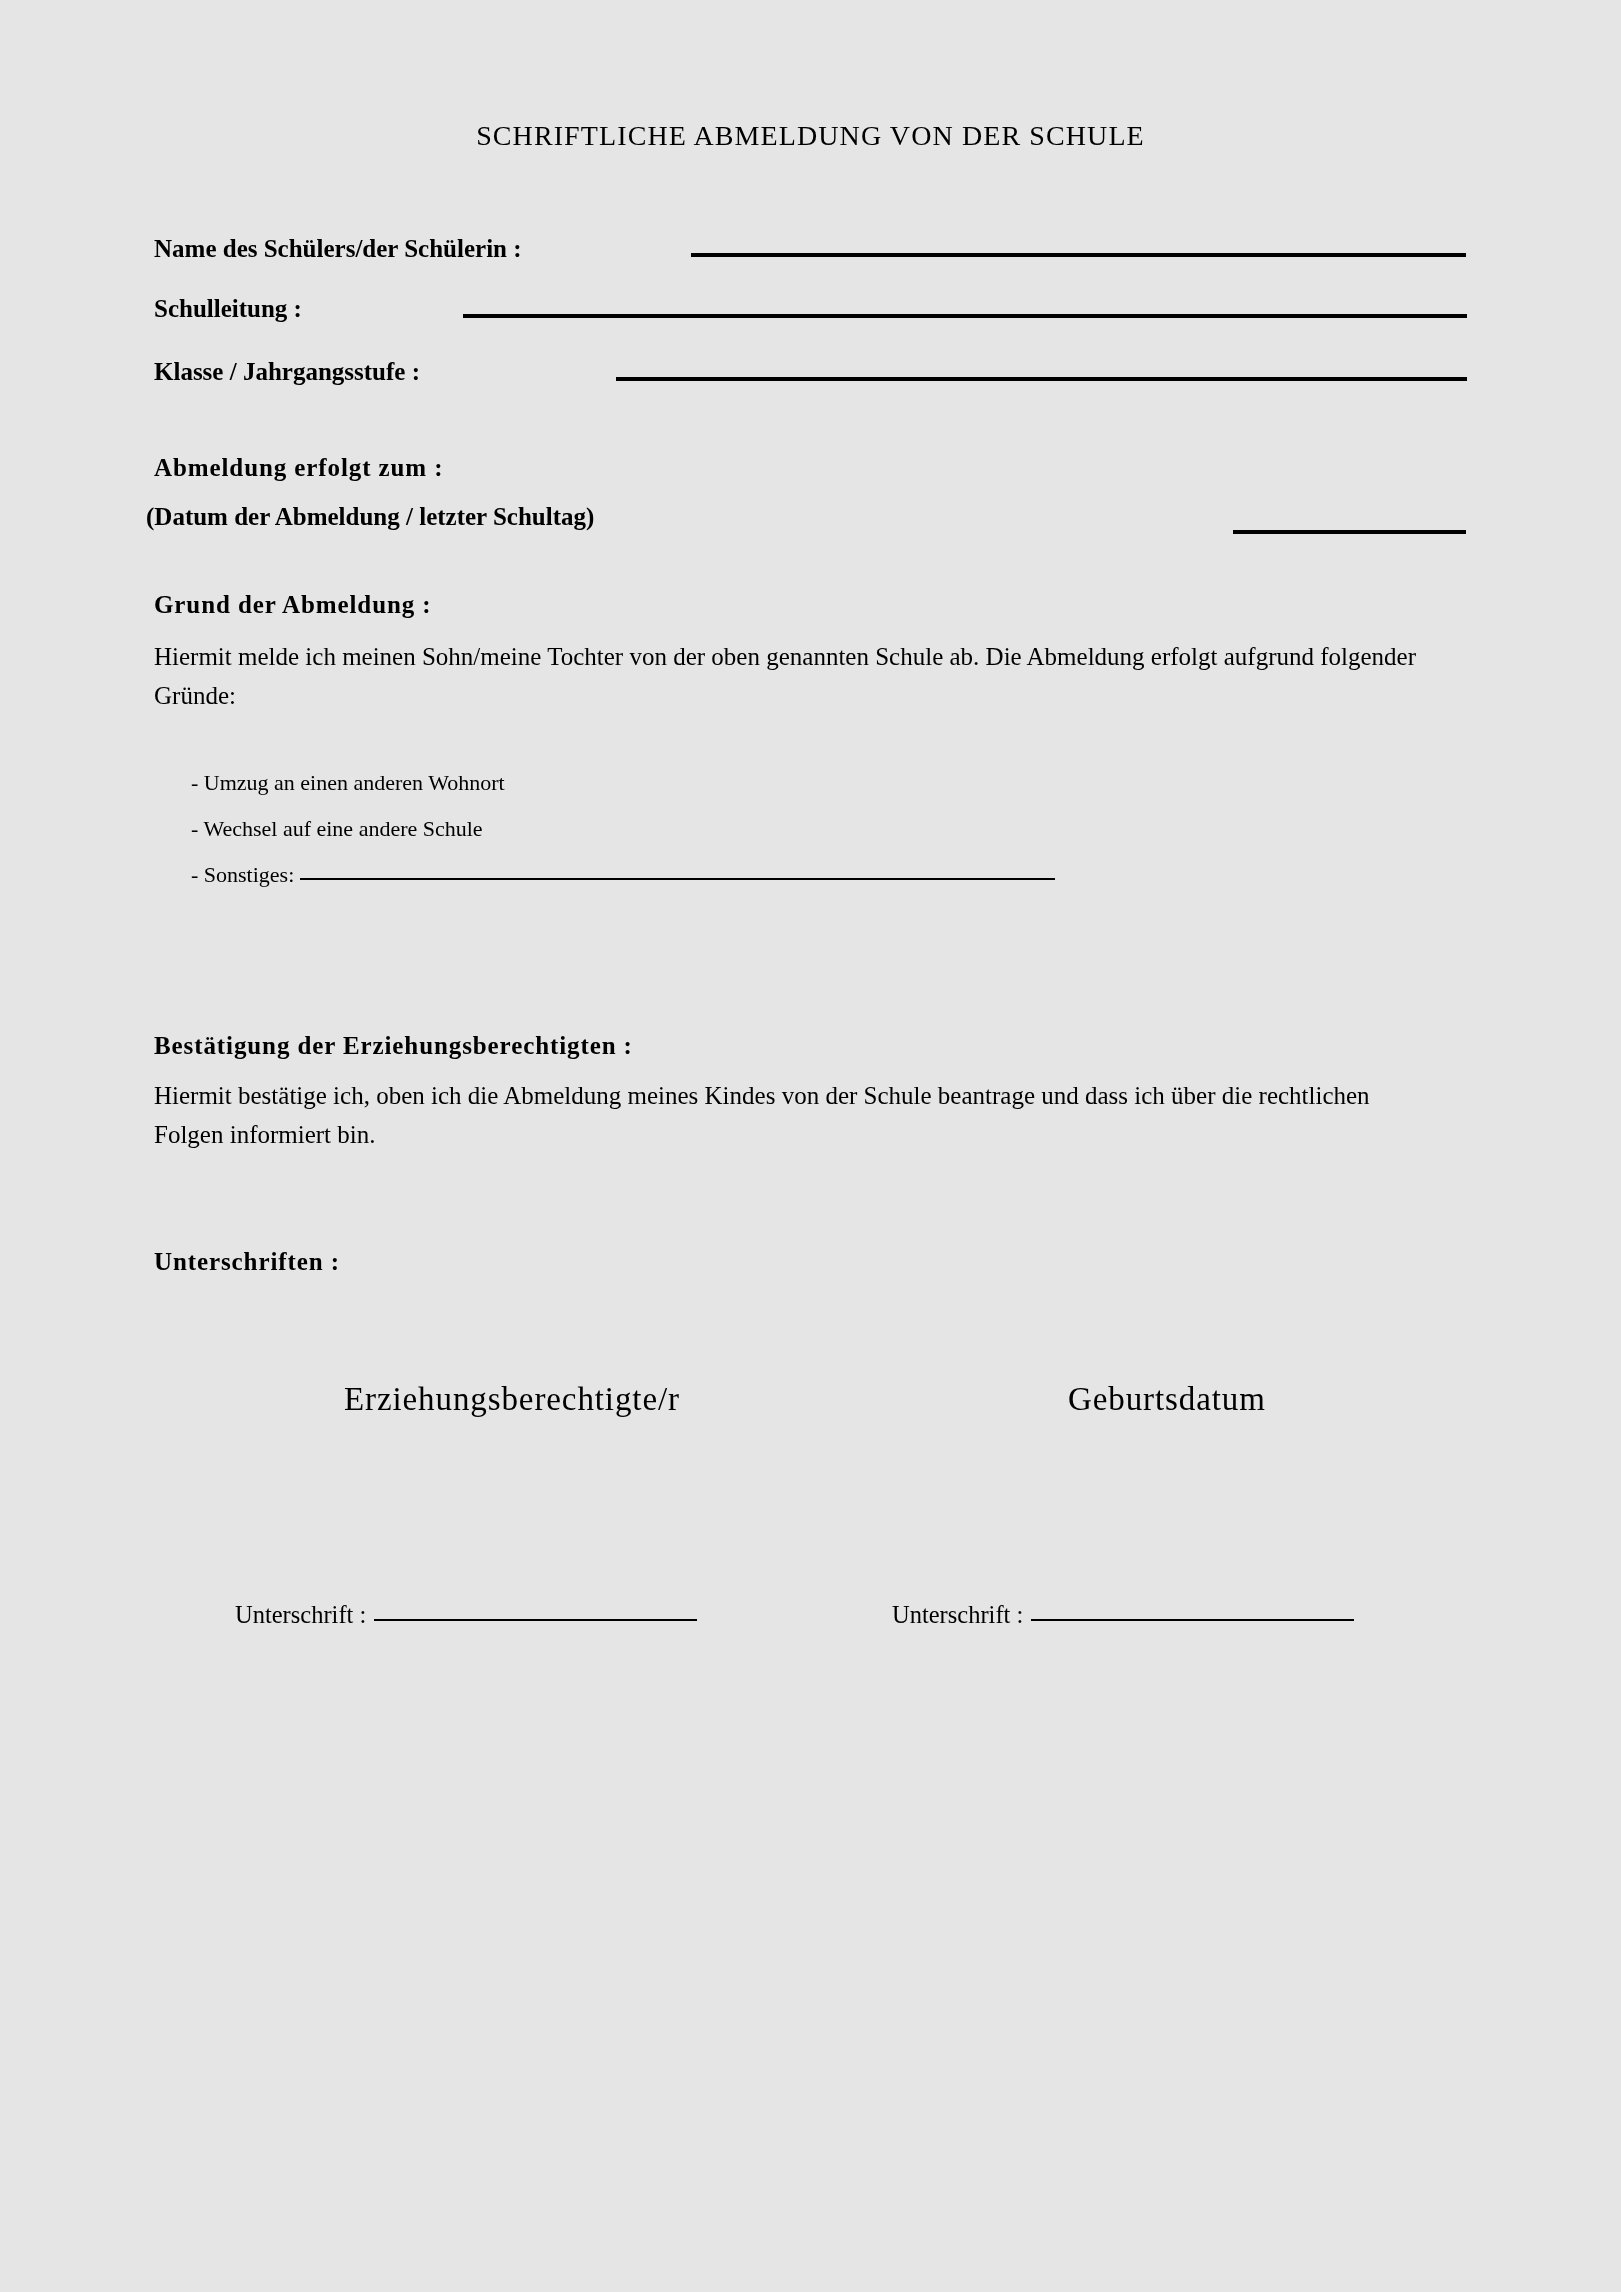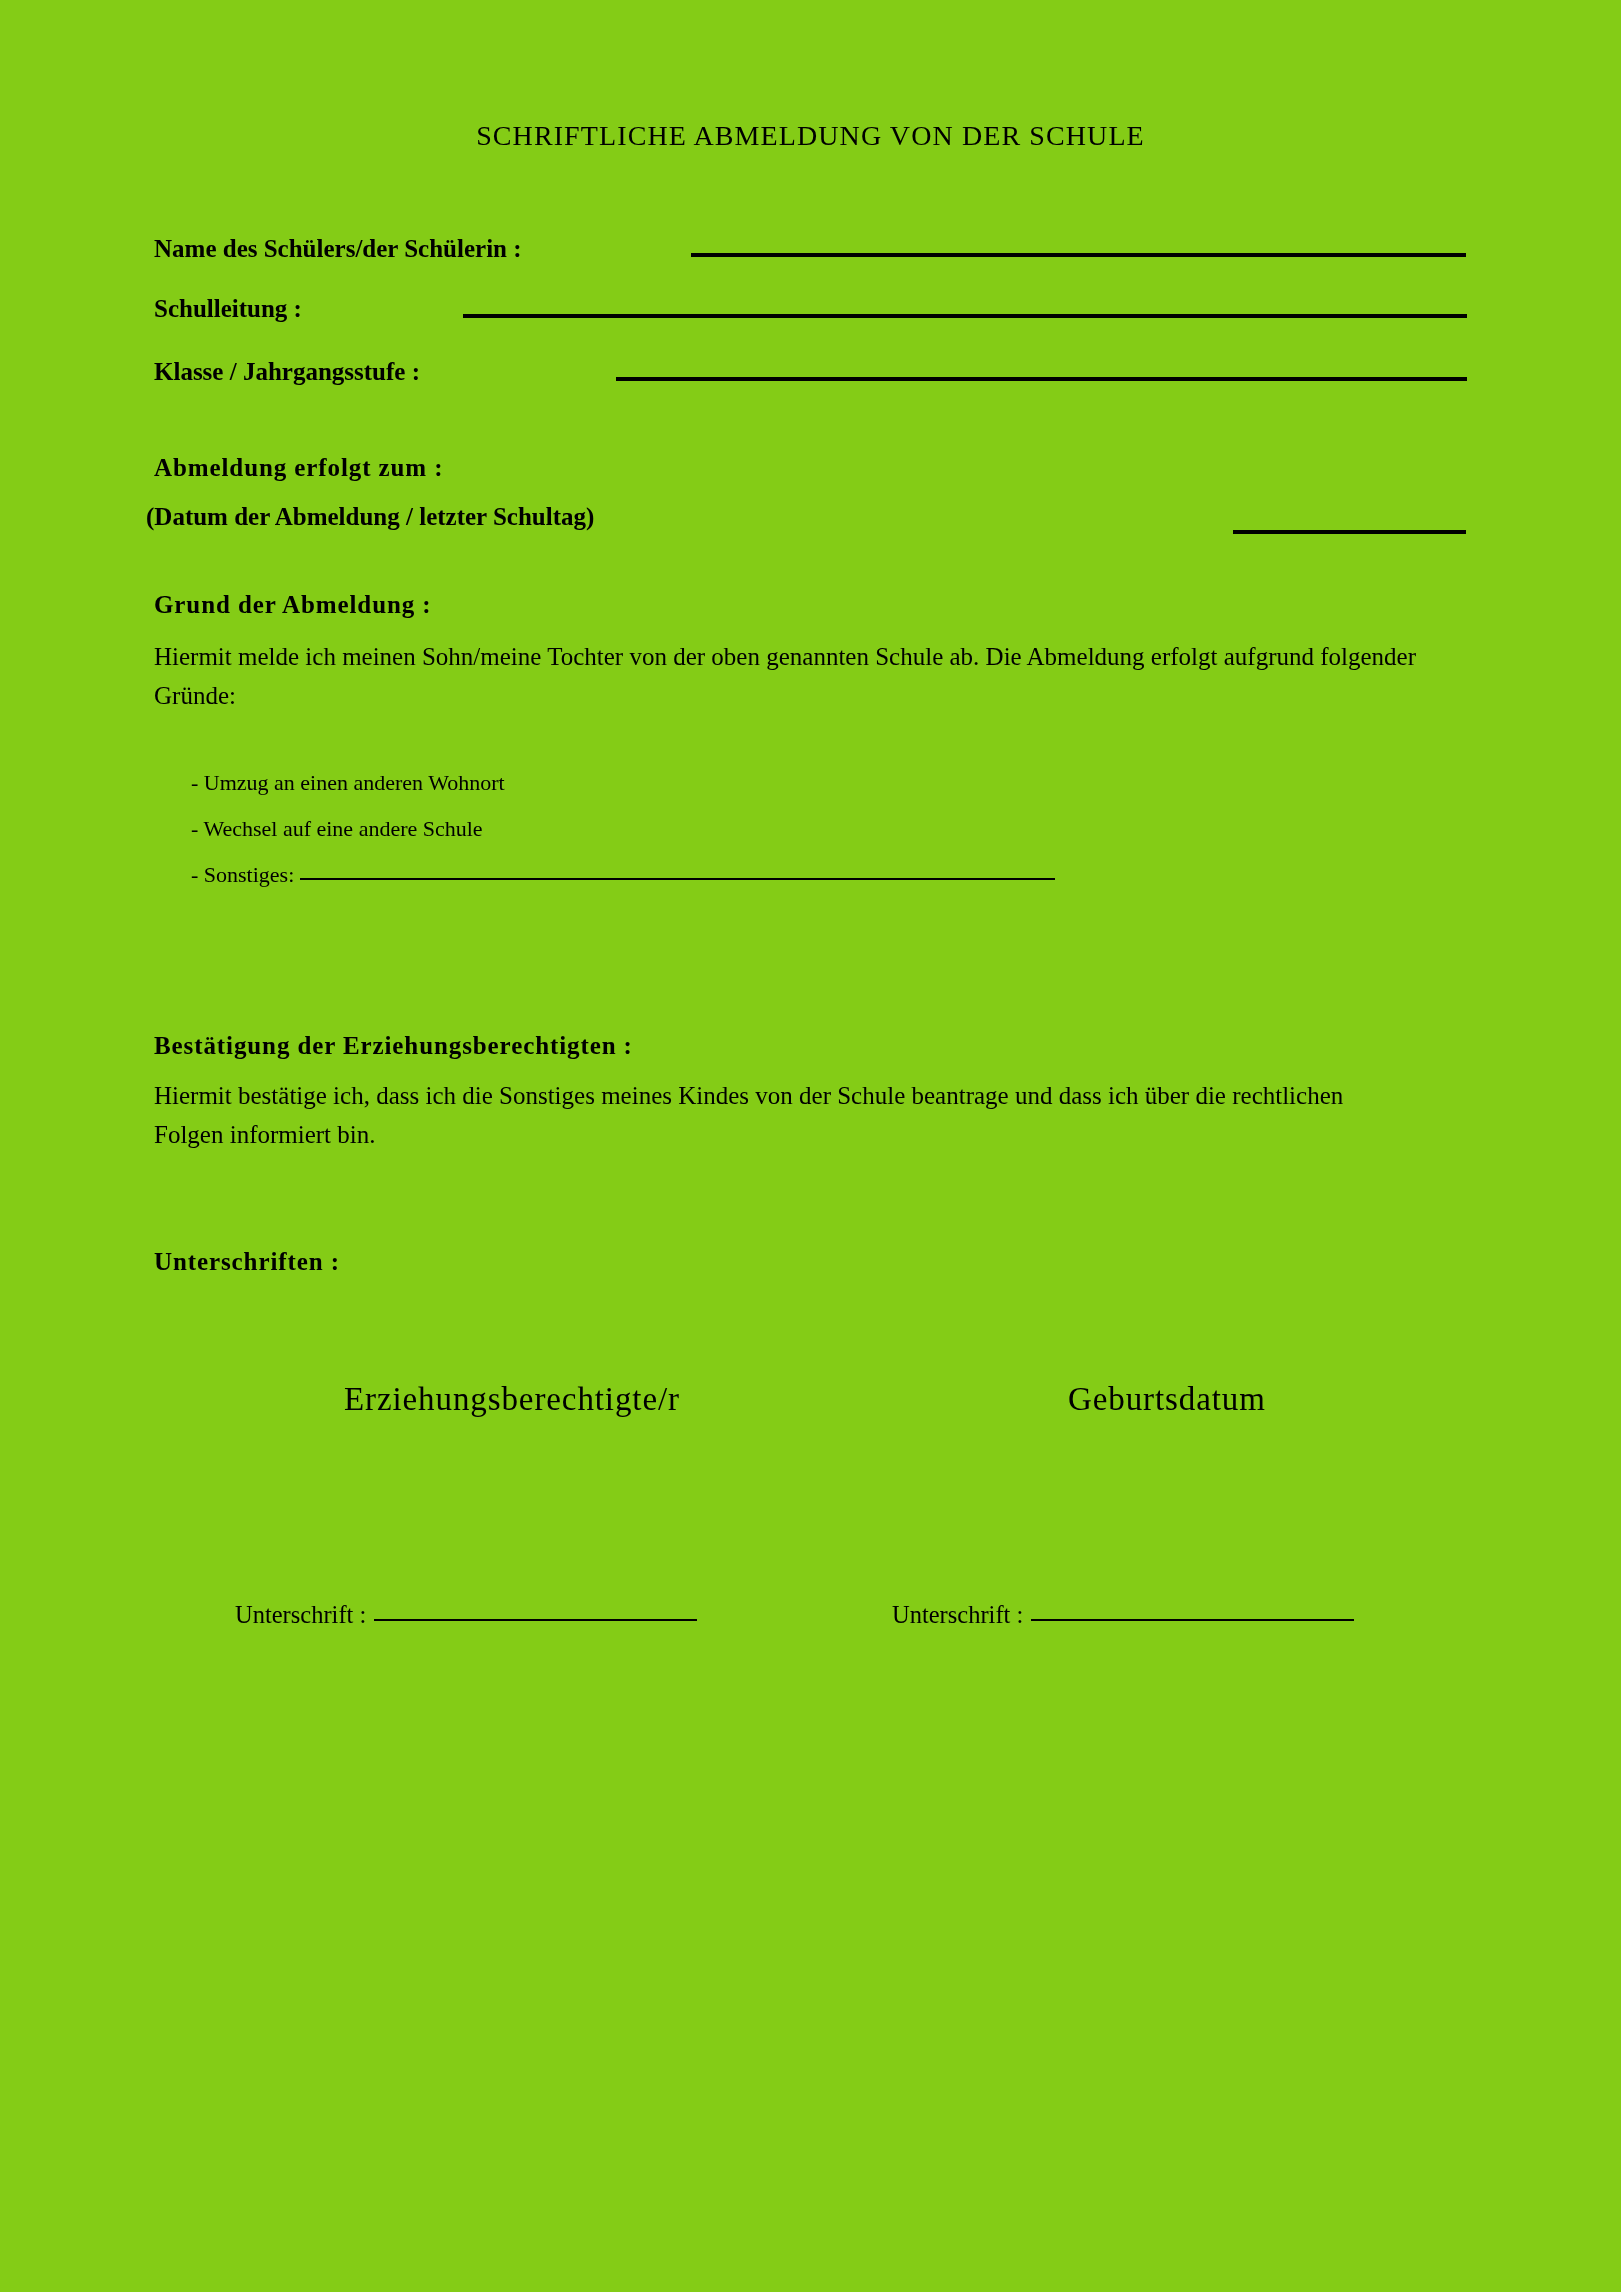--- a/index.html
+++ b/index.html
@@ -12,21 +12,21 @@
     height: 2293px;
     position: relative;
     font-family: "Liberation Serif", "DejaVu Serif", serif;
     color: #000000;
     overflow: hidden;
   }
 
   .page {
     position: absolute;
     inset: 0;
-    background: #84cc16;
+    background: #e5e5e5;
   }
 
   
   .doc-title {
     position: absolute;
     top: 120px;
     left: 0;
     width: 1621px;
     text-align: center;
     font-size: 28px;
@@ -128,21 +128,21 @@
     <div class="reason-item">
       <span>- Wechsel auf eine andere Schule</span>
     </div>
     <div class="reason-item">
       <span>- Sonstiges:</span><span class="fill-line"></span>
     </div>
   </div>
 
   <div class="txt spaced" style="left:154px; top:1031px;">Bestätigung der Erziehungsberechtigten :</div>
 
-  <div class="para" style="left:154px; top:1076px; width:1245px;">Hiermit bestätige ich, dass ich die Sonstiges meines Kindes von der Schule beantrage und dass ich über die rechtlichen Folgen informiert bin.</div>
+  <div class="para" style="left:154px; top:1076px; width:1245px;">Hiermit bestätige ich, oben ich die Abmeldung meines Kindes von der Schule beantrage und dass ich über die rechtlichen Folgen informiert bin.</div>
 
   <div class="txt spaced" style="left:154px; top:1247px;">Unterschriften :</div>
 
   <div class="sig-label" style="left:344px; top:1381px;">Erziehungsberechtigte/r</div>
 
   <div class="sig-label" style="left:1068px; top:1381px;">Geburtsdatum</div>
 
   <div class="sig-entry" style="left:235px; top:1601px;">
     <span>Unterschrift :</span><span class="fill-line"></span>
   </div>

